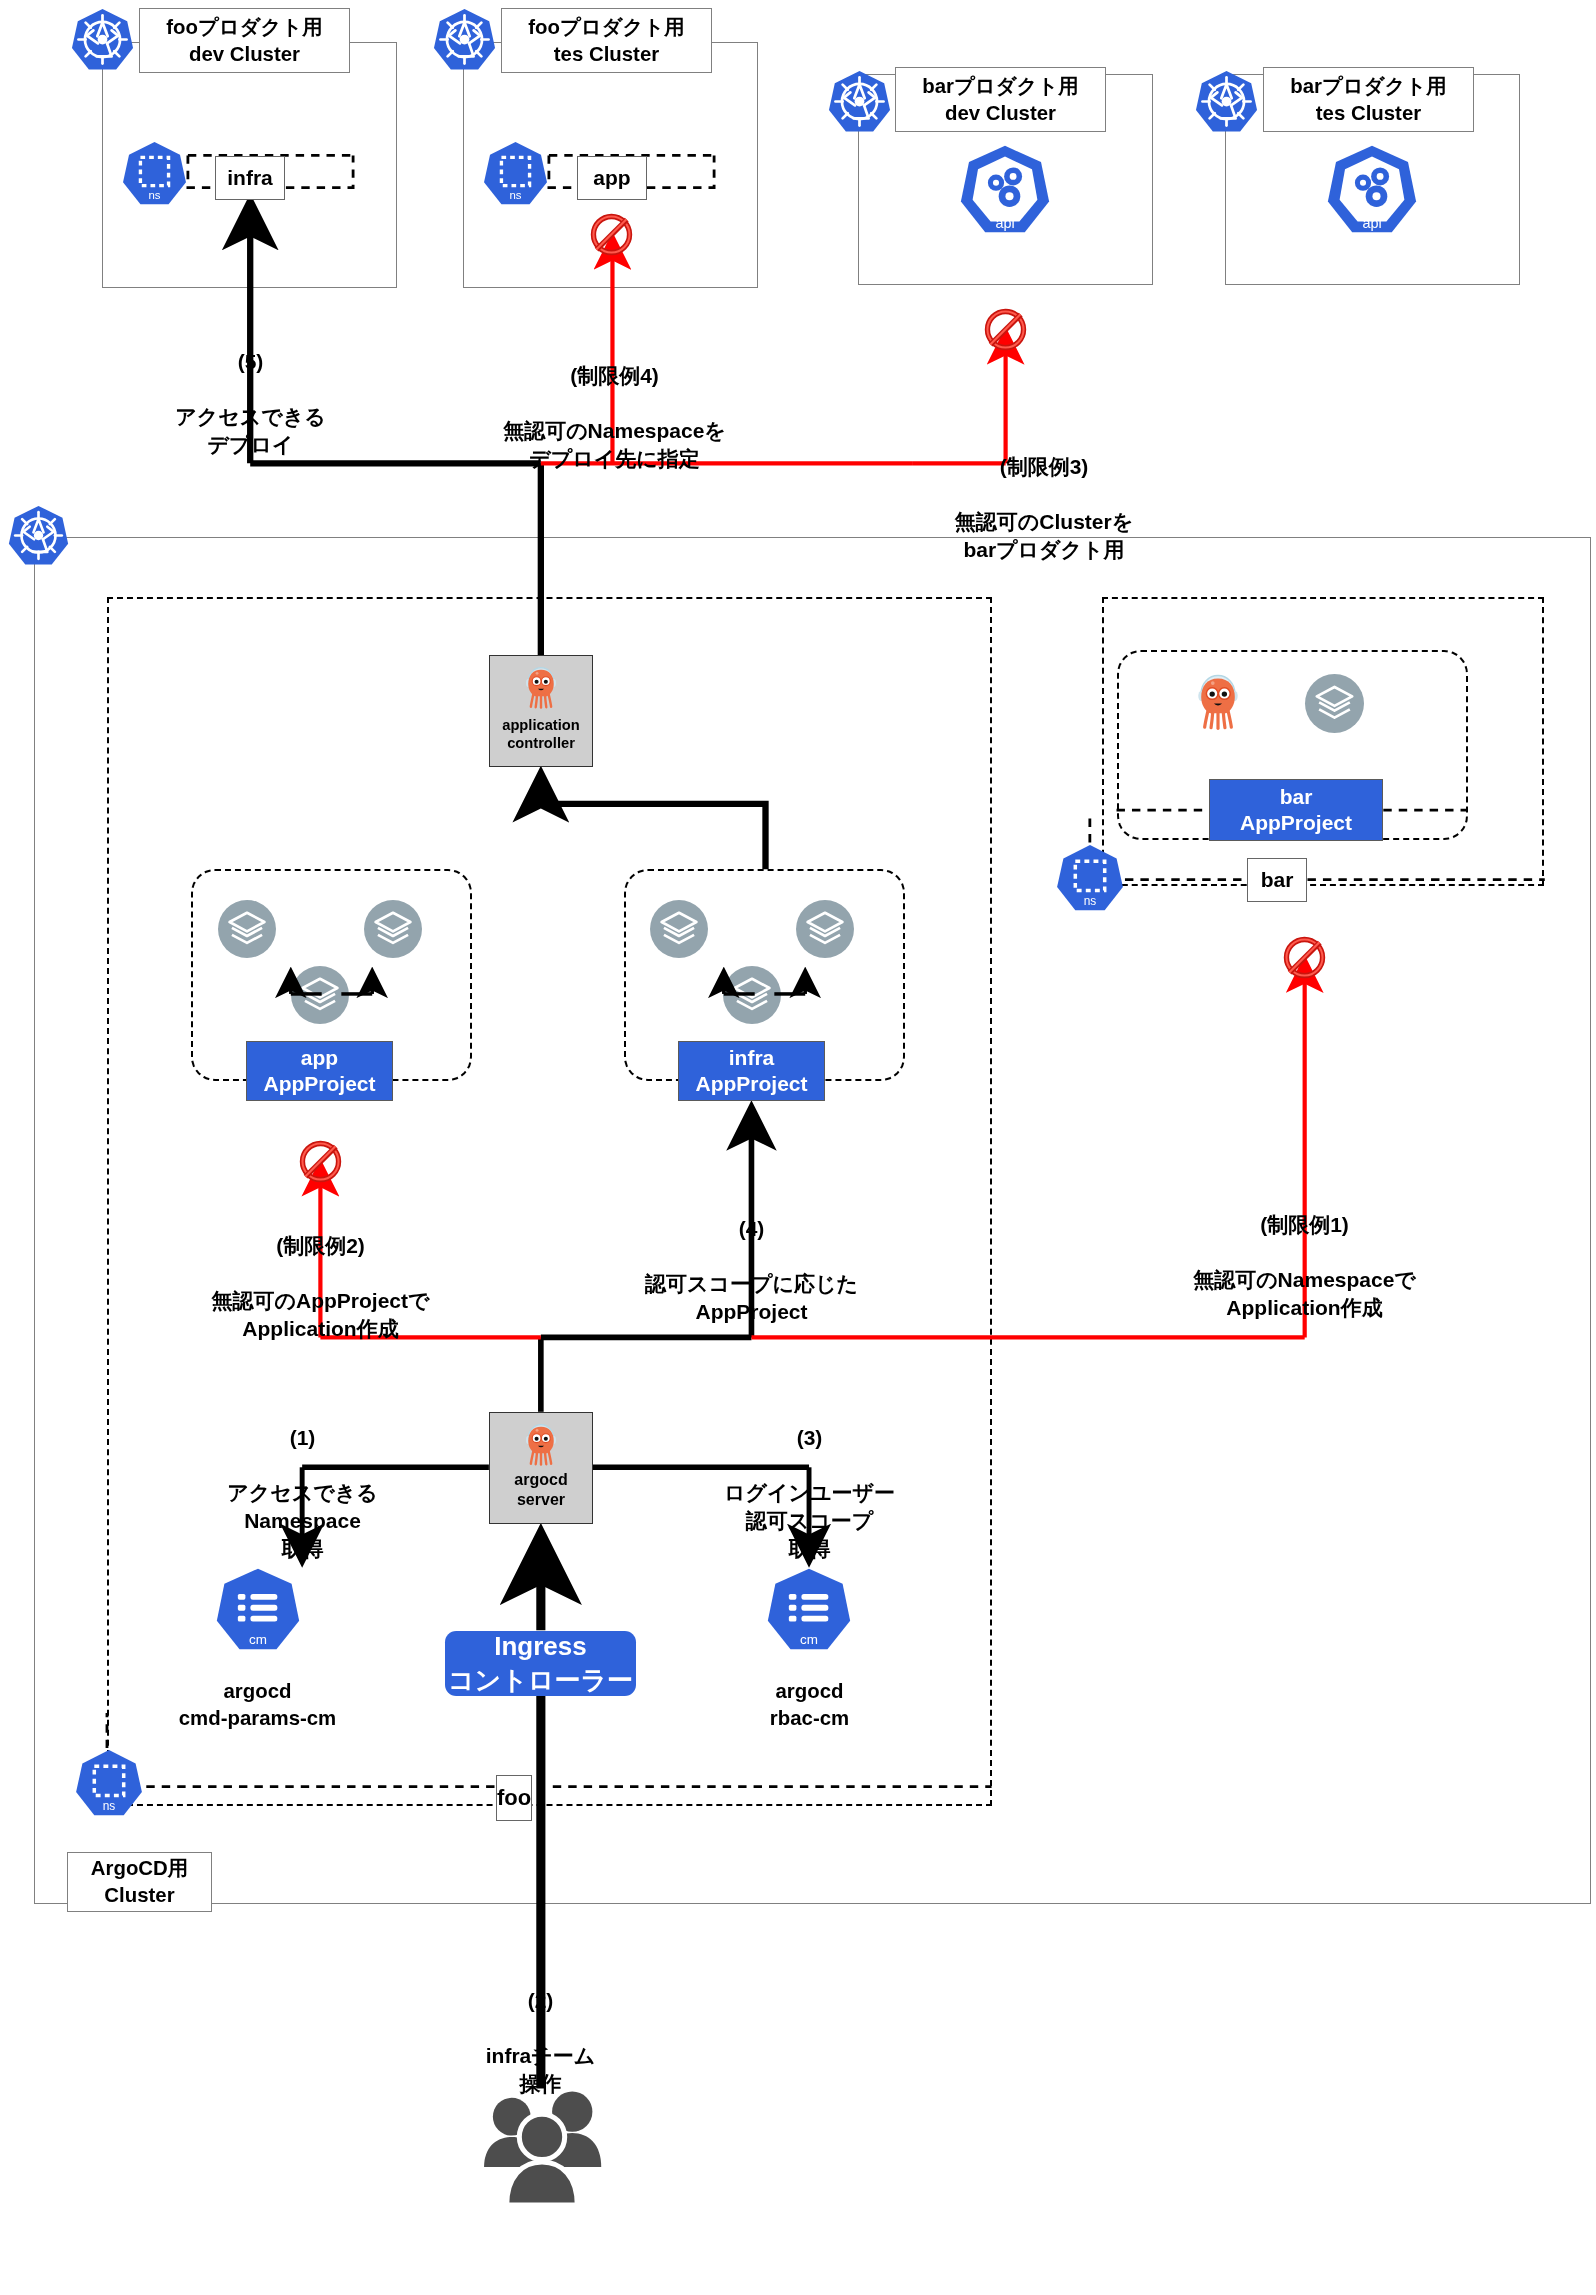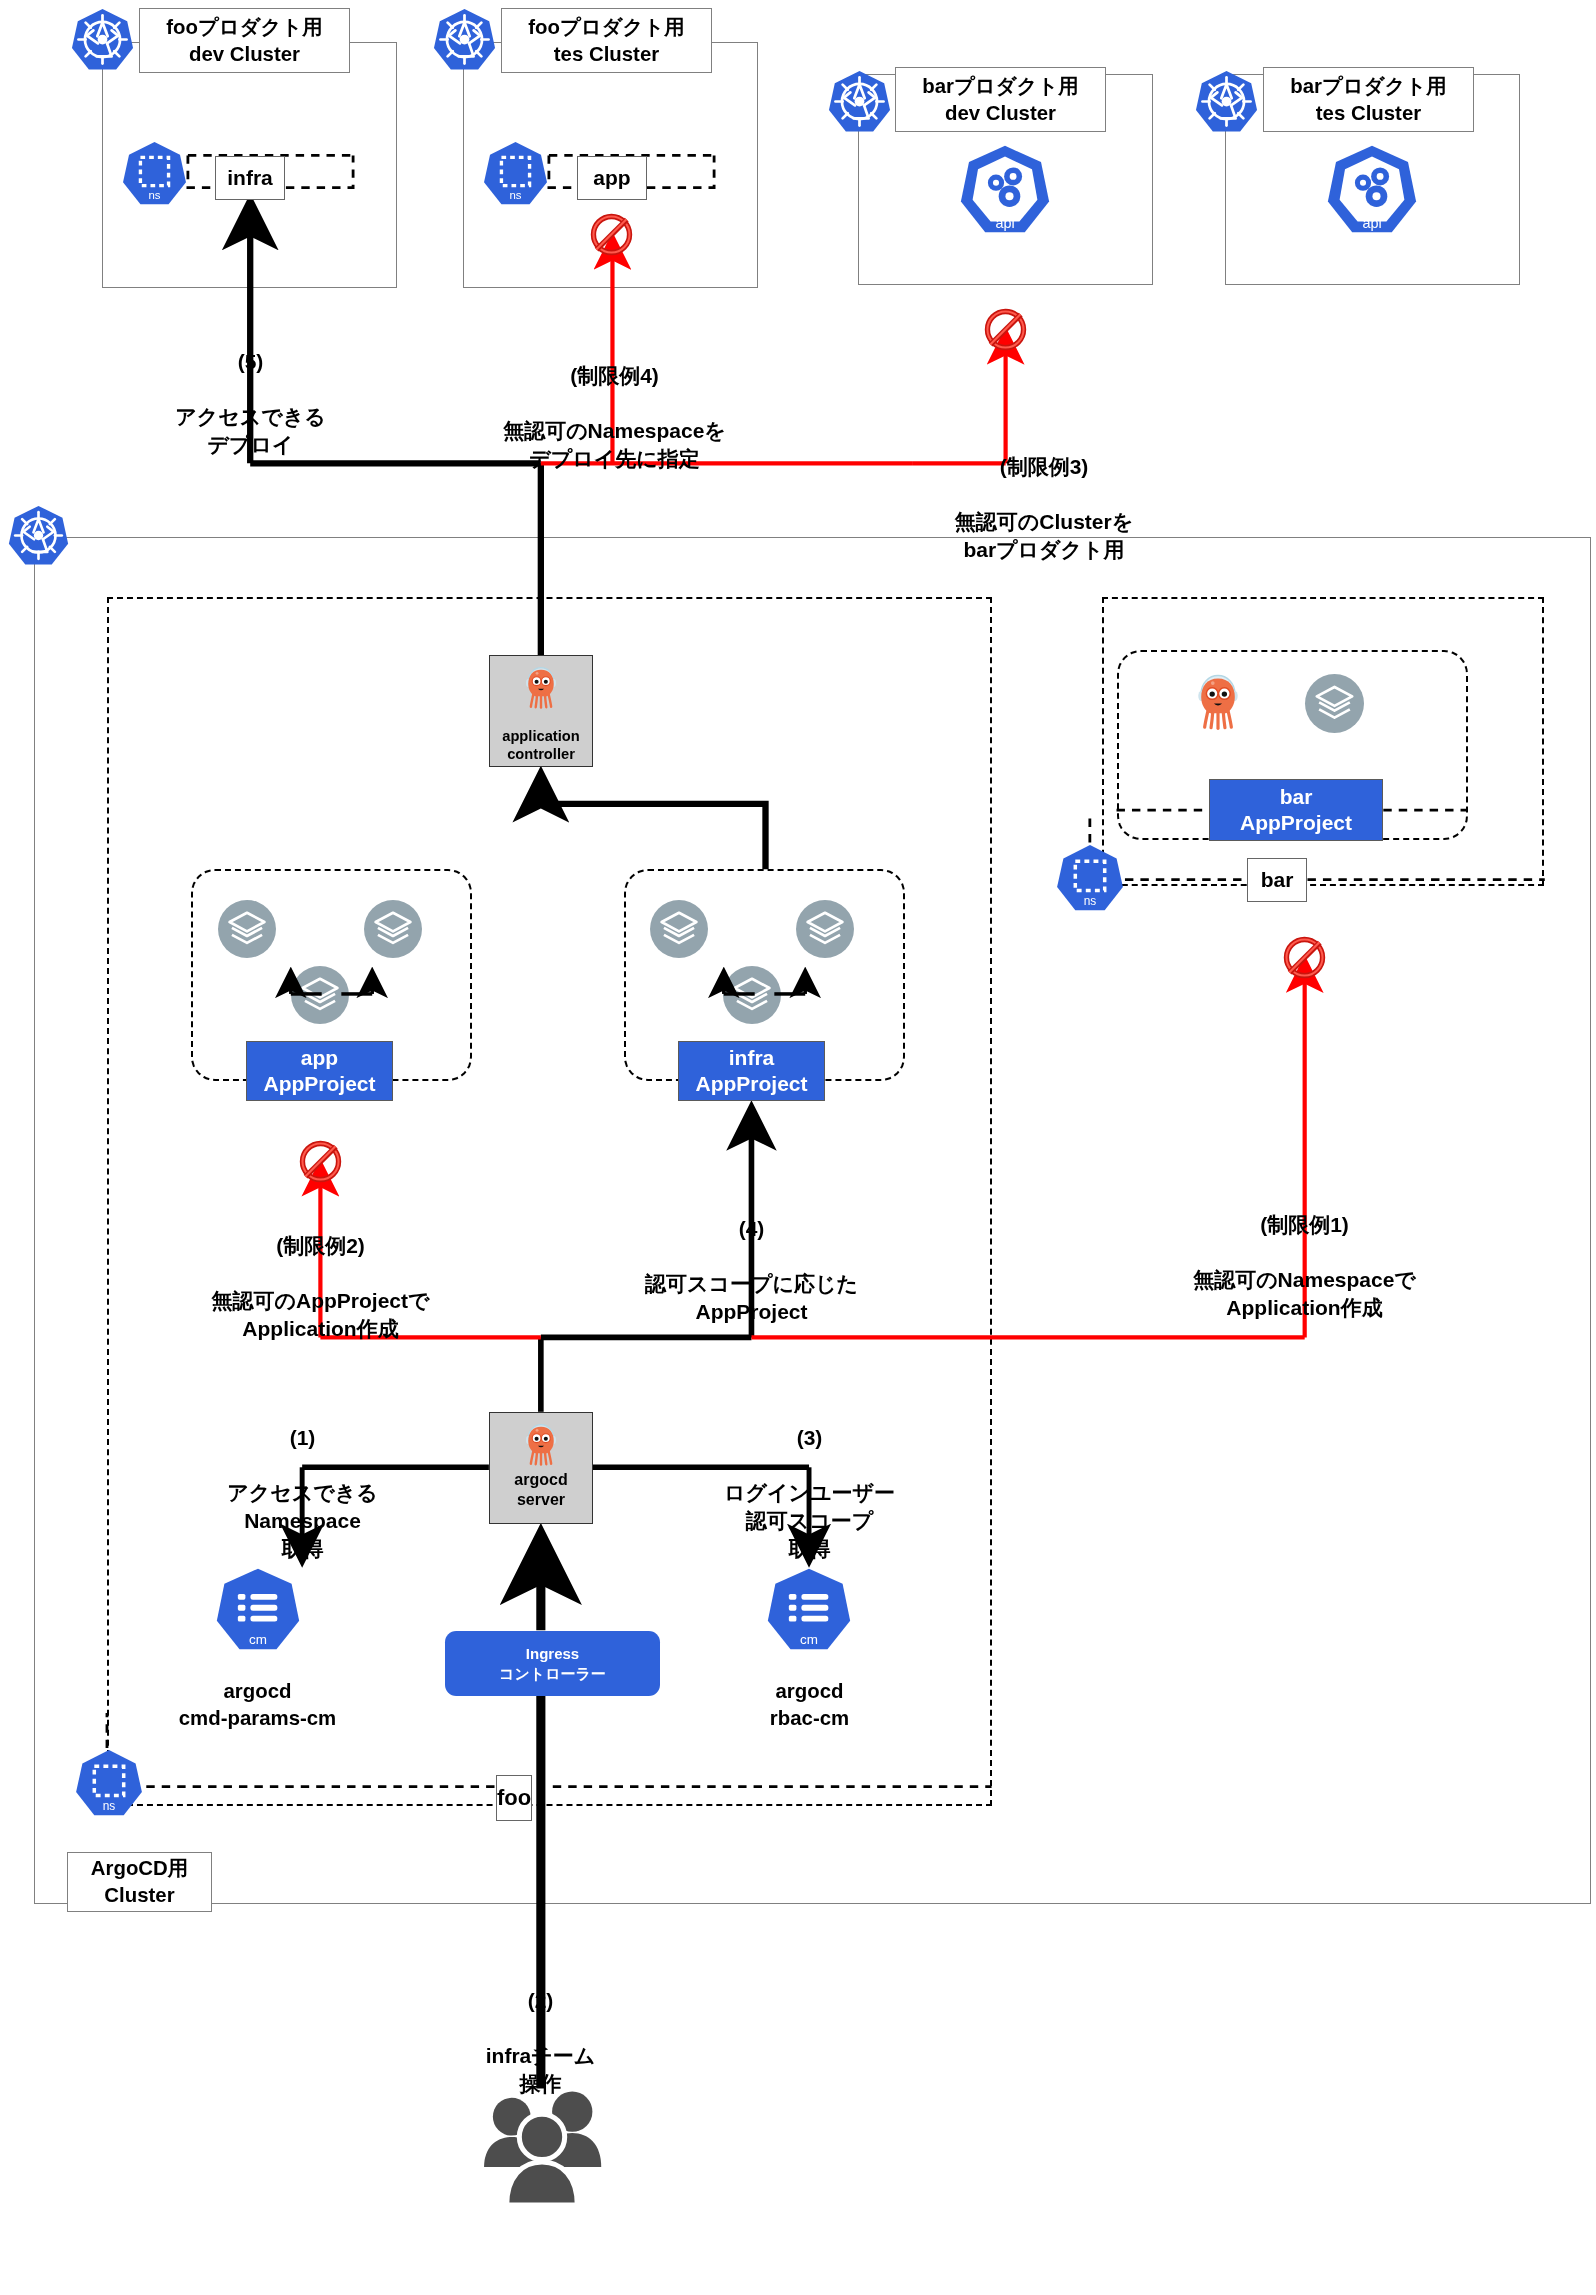--- a/index.html
+++ b/index.html
@@ -295,33 +295,33 @@
   <div class="svgwrap" style="left:1327px;top:144px;">
     <svg width="90" height="90" viewBox="0 0 100 100">
         <use href="#k8sApi"></use>
       </svg>
   </div>
 
   <div class="greybox" style="left:489px;top:655px;width:104px;height:112px;padding-top:5.6px;">
     <svg width="44" height="49" viewBox="0 0 100 100">
         <use href="#argoOct"></use>
       </svg>
-    <div class="cap" style="font-size:14.7px;margin-top:16px;">application
+    <div class="cap" style="font-size:14.7px;margin-top:5px;">application
 controller</div>
   </div>
 
   <div class="greybox" style="left:489px;top:1412px;width:104px;height:112px;padding-top:5.6px;">
     <svg width="44" height="49" viewBox="0 0 100 100">
         <use href="#argoOct"></use>
       </svg>
     <div class="cap" style="font-size:16px;margin-top:2.8px;">argocd
 server</div>
   </div>
 
-  <div class="ingress" style="left:445px;top:1631px;width:215px;height:65px;font-size:15px;">Ingress
+  <div class="ingress" style="left:445px;top:1631px;width:191px;height:65px;font-size:26px;">Ingress
 コントローラー</div>
 
   <div class="svgwrap" style="left:216px;top:1567px;">
     <svg width="84" height="84" viewBox="0 0 100 100">
         <use href="#k8sCm"></use>
       </svg>
   </div>
   <div class="lbl" style="left:145px;top:1678px;width:225px;font-size:20.4px;">argocd
 cmd-params-cm</div>
 

